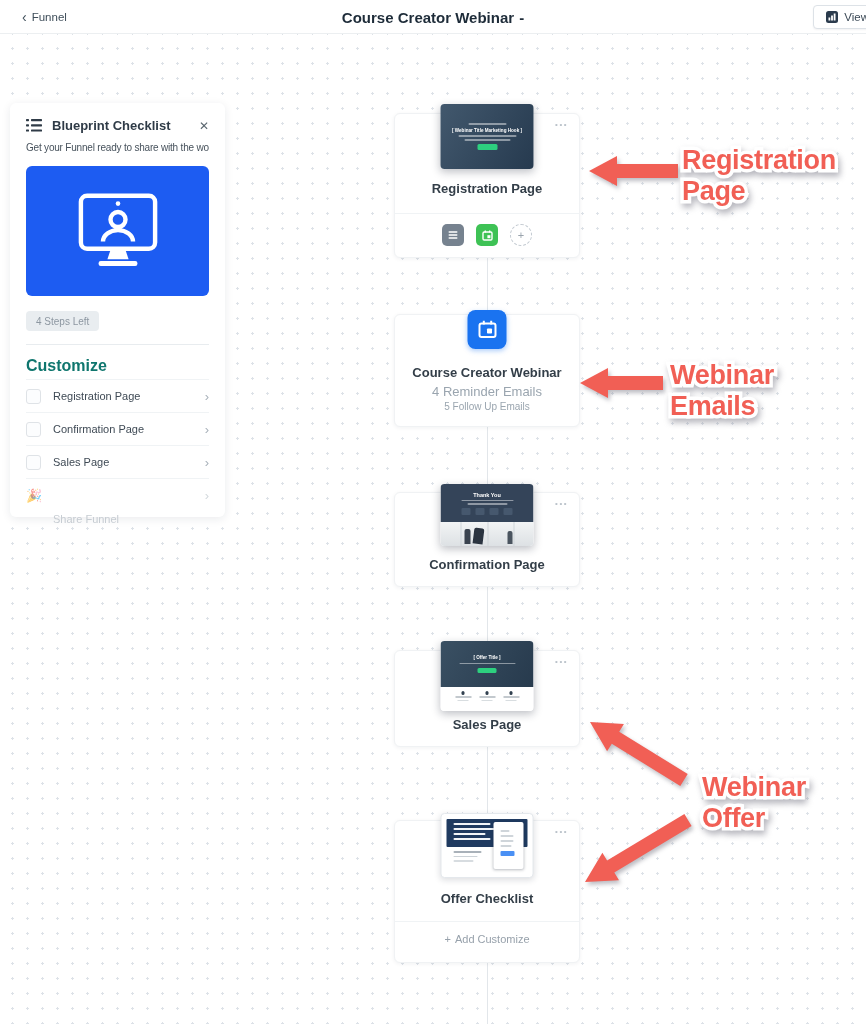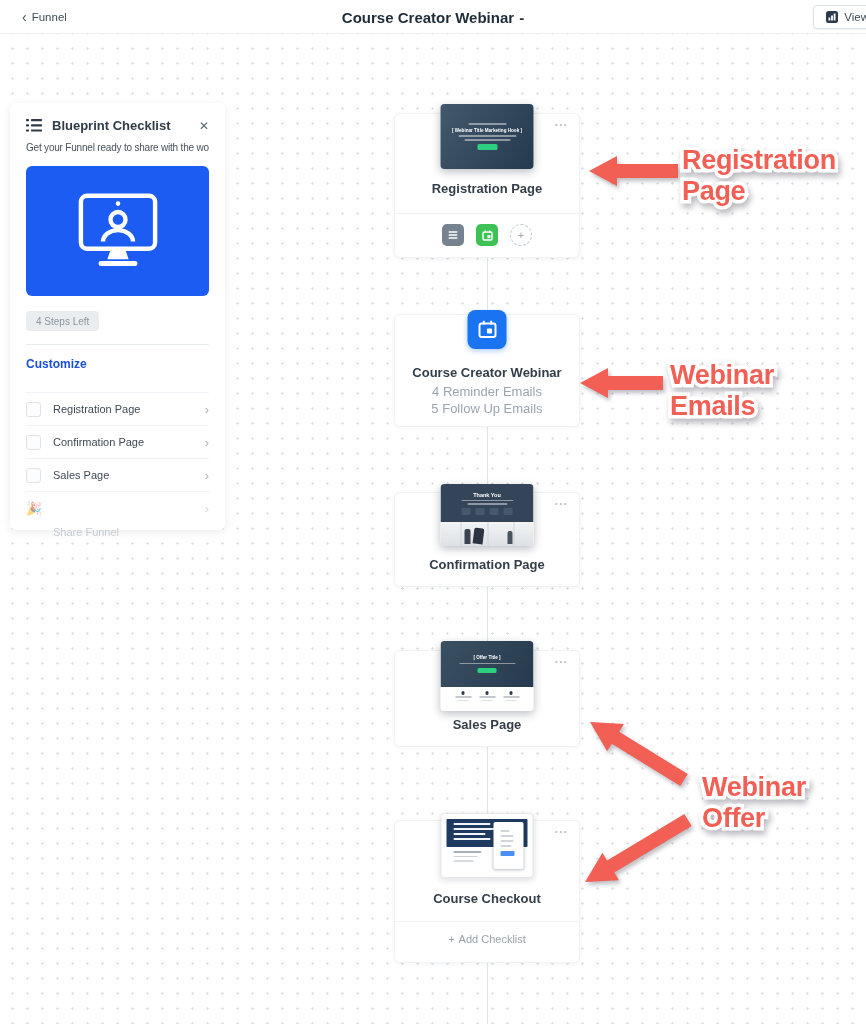--- a/index.html
+++ b/index.html
@@ -58,21 +58,21 @@
   .panel-sub { margin-top:9px; font-size:10px; letter-spacing:-.2px; color:#47525c; white-space:nowrap; overflow:hidden; }
   .blue-box {
     margin-top:13px; height:130px; border-radius:6px; background:#1d5cf2;
     display:flex; align-items:center; justify-content:center; cursor:pointer;
   }
   .steps-badge {
     display:inline-block; margin-top:15px; padding:5px 10px 4px;
     background:#e9edf0; border-radius:4px; font-size:10px; color:#8d97a1;
   }
   .panel-divider { border:none; border-top:1px solid #e8ecef; margin:13px 0 12px; }
-  .customize-heading { font-size:12px; font-weight:700; color:#1d4ed8; margin-bottom:21px; }
+  .customize-heading { font-size:16px; font-weight:700; color:#0f766e; margin-bottom:4px; }
   .check-row {
     display:flex; align-items:center; height:33px; cursor:pointer;
     border-top:1px solid #f0f3f5;
   }
   .check-row:first-of-type { border-top:none; }
   .checkbox {
     width:15px; height:15px; border:1px solid #dfe3e7; border-radius:3px; background:#fcfdfe;
     flex:0 0 auto;
   }
   .check-row .lbl { margin-left:12px; font-size:11px; color:#3f4a55; }
@@ -111,21 +111,21 @@
   
   .cal-icon-big {
     position:absolute; left:50%; transform:translateX(-50%); top:-5px;
     width:39px; height:39px; border-radius:8px; background:#1a73f0;
     display:flex; align-items:center; justify-content:center;
     box-shadow:0 2px 5px rgba(26,115,240,.35);
   }
   .emails-text { position:absolute; top:50px; width:100%; text-align:center; }
   .emails-text .t { font-size:13px; font-weight:700; color:#333e48; }
   .emails-text .s { margin-top:4px; font-size:13px; color:#9aa5af; }
-  .emails-text .s2 { margin-top:2px; font-size:13px; color:#9aa5af; }
+  .emails-text .s2 { margin-top:2px; font-size:10px; color:#9aa5af; }
 
   
   .thumb-conf { top:-9px; height:62px; }
   .conf-top { height:38px; background:#344459; display:flex; flex-direction:column; align-items:center; justify-content:center; gap:2px; }
   .conf-title { font-size:5.5px; font-weight:700; color:#fff; }
   .conf-count { display:flex; gap:5px; margin-top:1px; }
   .conf-count span { width:9px; height:7px; border-radius:1px; background:#46586e; }
   .conf-photo { position:relative; height:24px; background:linear-gradient(#f2f4f5,#dde1e4); }
   .conf-photo .mull { position:absolute; top:0; bottom:0; width:1px; background:#cfd5d9; }
   .fig { position:absolute; bottom:2px; border-radius:2px 2px 0 0; }
@@ -384,24 +384,24 @@
         <i style="width:70%;"></i>
       <i class="blue" style="width:88%;"></i>
     </div>
     <div class="offer-lines">
       <i style="width:28px; height:2.5px; background:#a9b1b9;"></i>
       <i style="width:24px; height:1.8px; background:#ccd2d7;"></i>
       <i style="width:20px; height:1.8px; background:#d7dce0;"></i>
     </div>
   </div>
   <div class="menu-dots">•••</div>
-  <div class="card-label" style="top:70px;">Course Checkout</div>
+  <div class="card-label" style="top:70px;">Offer Checklist</div>
   <div class="card-divider" style="top:100px;"></div>
   <div class="add-automation">
-    <span class="plus">+</span><span>Add Checklist</span>
+    <span class="plus">+</span><span>Add Customize</span>
   </div>
 </div>
 
 <svg class="annot-svg">
   <polygon class="annot-arrow" points="678,164 617,164 617,156 589,171 617,186 617,178 678,178"></polygon>
   <polygon class="annot-arrow" points="663,376 608,376 608,368 580,383 608,398 608,390 663,390"></polygon>
   <polygon class="annot-arrow" points="687.7,774 619.2,731.7 623.9,724.1 590,722 607.1,751.3 611.8,743.7 680.3,786"></polygon>
   <polygon class="annot-arrow" points="684.4,814 607.1,860.5 602.4,852.8 585,882 619,880.2 614.3,872.5 691.6,826"></polygon>
 </svg>
 

